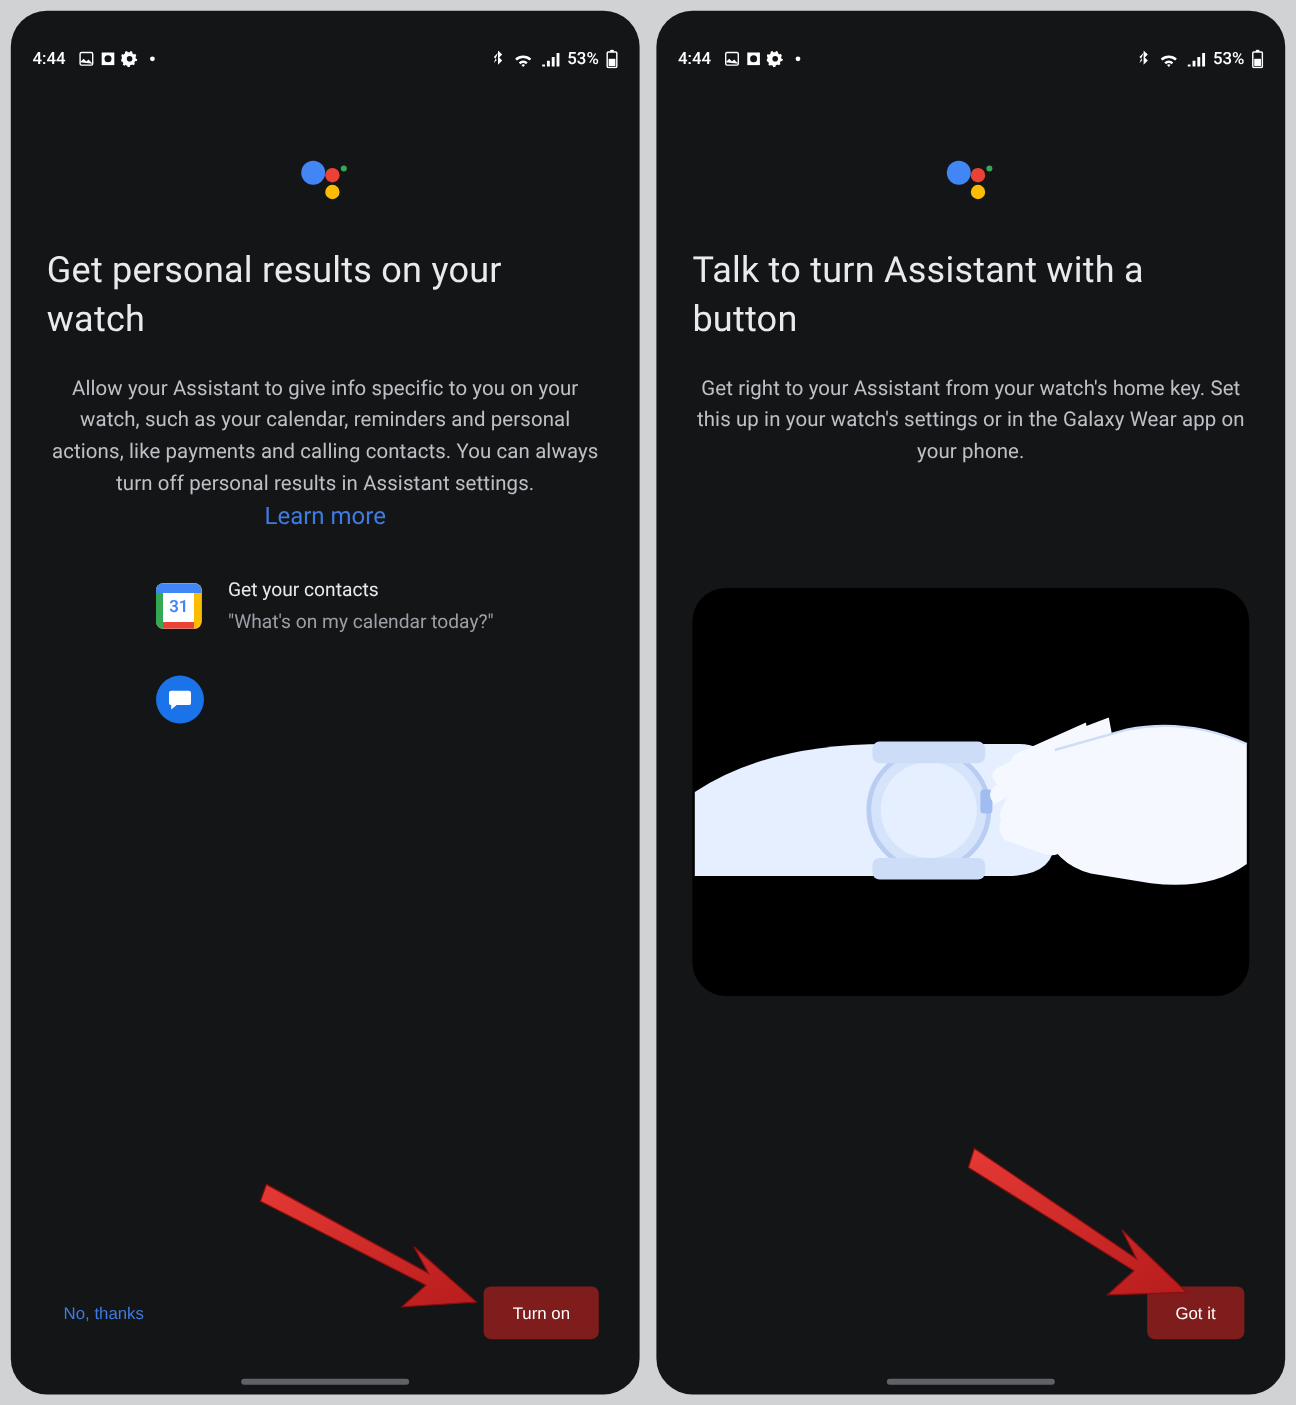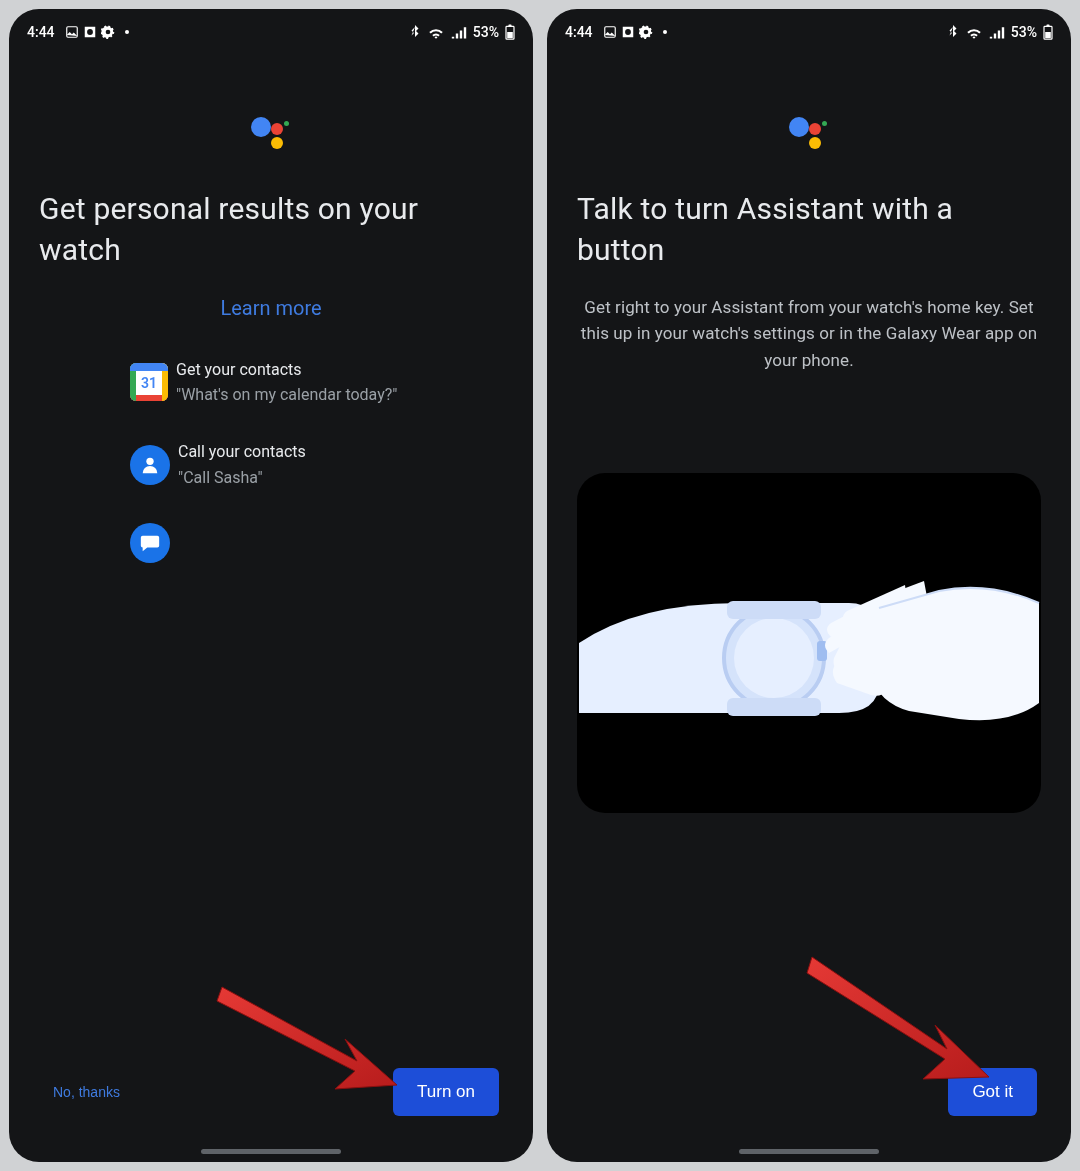--- a/index.html
+++ b/index.html
@@ -23,58 +23,59 @@
     }
     .status-bar {
       height: 42px;
       display: flex;
       align-items: center;
       justify-content: space-between;
       padding: 4px 18px 0;
       color: #fff;
       font-size: 14px;
       font-weight: 500;
+      margin-top: 17px;
     }
     .status-left { display: flex; align-items: center; gap: 10px; }
     .status-right { display: flex; align-items: center; gap: 6px; }
     .status-icons { display: flex; gap: 4px; align-items: center; font-size: 13px; }
     .dot-sep { width: 4px; height: 4px; border-radius: 50%; background: #fff; }
 
     .content { flex: 1; display: flex; flex-direction: column; padding: 0 30px; }
     .assistant-logo { margin: 60px auto 30px; width: 48px; height: 48px; position: relative; }
     .logo-blue { position:absolute; width:20px; height:20px; background:#4285f4; border-radius:50%; left:4px; top:6px; }
     .logo-red  { position:absolute; width:12px; height:12px; background:#ea4335; border-radius:50%; left:24px; top:12px; }
     .logo-yellow{ position:absolute; width:12px; height:12px; background:#fbbc04; border-radius:50%; left:24px; top:26px; }
     .logo-green { position:absolute; width:5px; height:5px; background:#34a853; border-radius:50%; left:37px; top:10px; }
 
     .heading { color:#e8eaed; font-size: 30px; font-weight: 400; text-align:left; line-height:1.35; margin-bottom: 24px; letter-spacing:0.2px; }
     .body-text { color:#bdc1c6; font-size: 17px; text-align:center; line-height:1.55; letter-spacing:0.1px; }
     .learn-more { color:#3f7be0; font-size: 20px; text-align:center; margin-top:2px; cursor:pointer; }
 
     .feature-list { margin-top: 38px; padding-left: 50px; display:flex; flex-direction:column; gap:34px; }
-    .feature { display:flex; align-items:center; gap:8px;padding-left:41px; }
+    .feature { display:flex; align-items:center; gap:22px;padding-left:41px; }
     .feat-icon { width:40px; height:40px; border-radius:50%; display:flex; align-items:center; justify-content:center; flex-shrink:0; }
     .feat-icon.blue { background:#1a73e8; }
     .feat-text { color:#e8eaed; font-size:16px; line-height:1.45; }
     .feat-sub { color:#9aa0a6; margin-top:2px; }
 
     .calendar-icon { width:38px; height:38px; background:#fff; border-radius:6px; position:relative; overflow:hidden; }
     .calendar-icon::before { content:""; position:absolute; inset:0; background:
        linear-gradient(#4285f4 0 8px, transparent 8px),
        linear-gradient(90deg,#34a853 0 6px, transparent 6px),
        linear-gradient(-90deg,#fbbc04 0 6px, transparent 6px),
        linear-gradient(180deg,transparent calc(100% - 6px), #ea4335 0);
     }
     .calendar-icon span { position:absolute; inset:8px 6px 6px; display:flex; align-items:center; justify-content:center; color:#4285f4; font-weight:600; font-size:14px; }
 
     .illustration { margin-top:100px; height:340px; background:#000; border-radius:28px; position:relative; overflow:hidden; }
 
     .button-row { margin-top:auto; display:flex; align-items:center; justify-content:space-between; padding: 20px 4px 46px; }
     .text-btn { color:#3f7be0; font-size:14px; background:none; border:none; cursor:pointer; padding:8px 10px; }
-    .primary-btn { background:#1d4ed8; color:#fff; font-size:17px; border:none; border-radius:6px; padding:14px 24px; cursor:pointer; font-weight:500; }
+    .primary-btn { background:#7f1d1d; color:#fff; font-size:14px; border:none; border-radius:6px; padding:14px 24px; cursor:pointer; font-weight:500; }
 
     .nav-handle { position:absolute; bottom:8px; left:50%; transform:translateX(-50%); width:140px; height:5px; background:#5f6368; border-radius:3px; }
 
     .annotation-arrow { position:absolute; pointer-events:none; }
     .annotation-arrow svg { display:block; }
   </style>
 </head>
 <body>
 
 <div class="phone">
@@ -116,47 +117,36 @@
   </div>
 
   <div class="content">
     <div class="assistant-logo">
       <div class="logo-blue"></div>
         <div class="logo-red"></div>
         <div class="logo-yellow"></div>
         <div class="logo-green"></div>
     </div>
     <h1 class="heading">Get personal results on your watch</h1>
+    <p class="body-text">Allow your Assistant to give info specific to you on your watch, such as your calendar, reminders and personal actions, like payments and calling contacts. You can always turn off personal results in Assistant settings.</p>
     <a class="learn-more">Learn more</a>
 
     <div class="feature-list">
       <div class="feature">
         <div class="calendar-icon">
             <span>31</span>
           </div>
         <div class="feat-text">
           <div>Get your contacts</div>
           <div class="feat-sub">"What's on my calendar today?"</div>
         </div>
       </div>
       <div class="feature">
         <div class="feat-icon blue">
           <svg width="22" height="22" viewBox="0 0 24 24" fill="#fff">
-              <circle cx="12" cy="8" r="4"></circle>
-              <path d="M4 21a8 8 0 0116 0z"></path>
-            </svg>
-        </div>
-        <div class="feat-text">
-          <div>Call your contacts</div>
-          <div class="feat-sub">"Call Sasha"</div>
-        </div>
-      </div>
-      <div class="feature">
-        <div class="feat-icon blue">
-          <svg width="22" height="22" viewBox="0 0 24 24" fill="#fff">
               <path d="M4 4h16a2 2 0 012 2v9a2 2 0 01-2 2H9l-5 4v-4a2 2 0 01-2-2V6a2 2 0 012-2z"></path>
             </svg>
         </div>
       </div>
     </div>
 
     <div class="button-row">
       <button class="text-btn">No, thanks</button>
       <button class="primary-btn">Turn on</button>
     </div>

